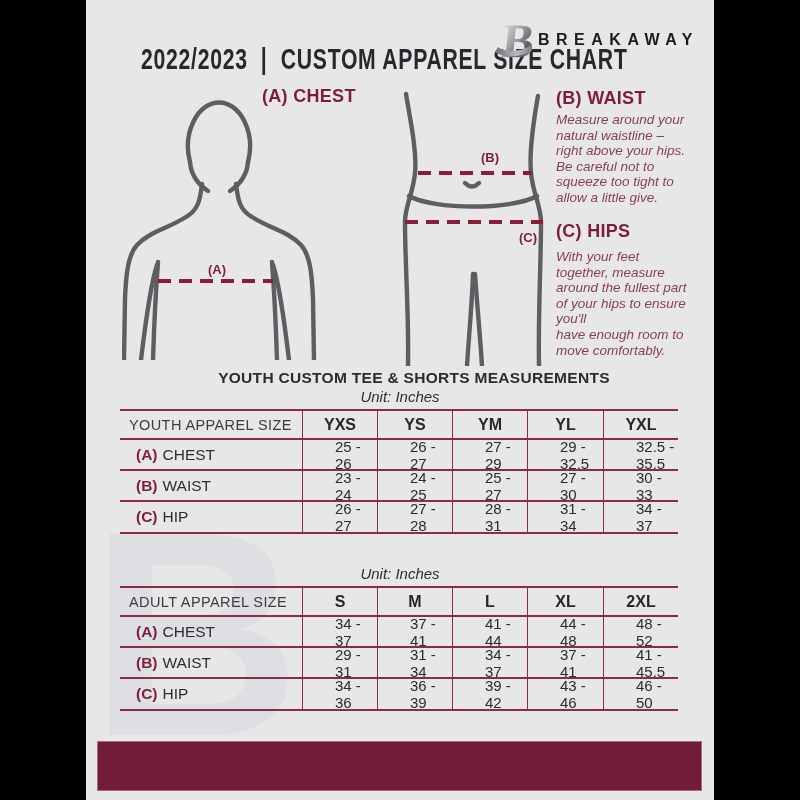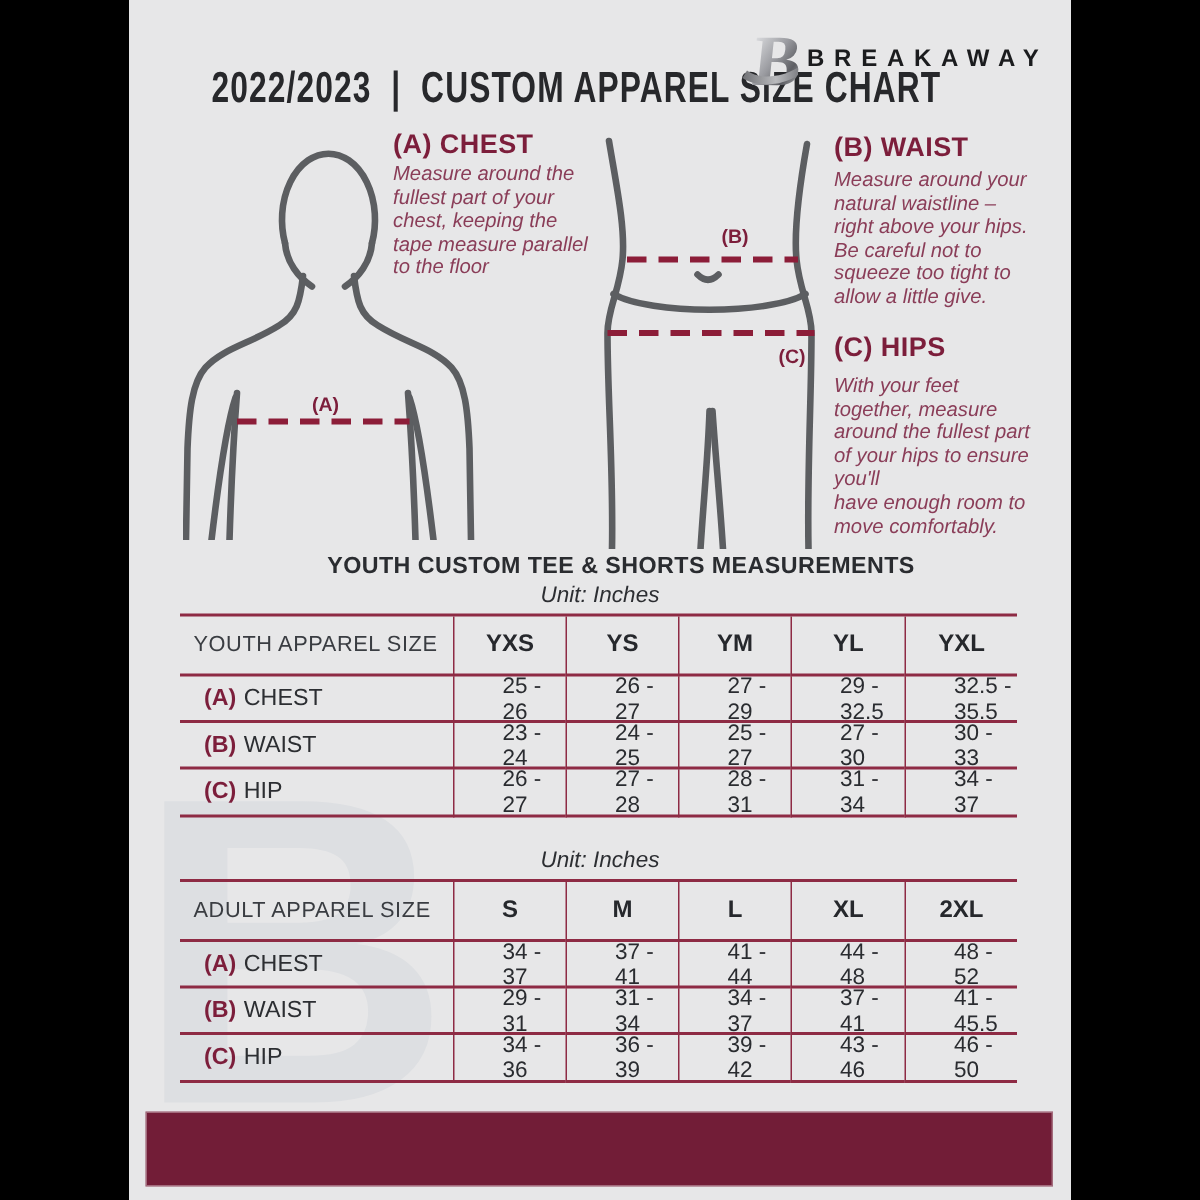--- a/index.html
+++ b/index.html
@@ -43,21 +43,21 @@
              grid-template-columns:182px 75px 75px 75px 76px 75px;
              border-top:2px solid var(--maroon-border,#8e2b44);z-index:2;}
   .cell{border-bottom:2px solid var(--maroon-border,#8e2b44);display:flex;align-items:center;
         justify-content:center;color:#26282c;box-sizing:border-box;}
   .cell.sep{border-left:1.5px solid var(--maroon-border,#8e2b44);}
   .cell.hlab{justify-content:flex-start;padding-left:9px;font-size:14.5px;letter-spacing:.4px;color:#3a3d42;}
   .cell.hsz{font-size:16px;font-weight:700;color:#26282c;text-align:center;}
   .cell.rowlab{justify-content:flex-start;padding-left:16px;font-size:15.5px;color:#2c2e32;}
   .cell.rowlab .mk{font-weight:700;color:var(--maroon-heading,#7c1e3b);margin-right:5px;}
   .cell.val{font-size:15px;color:#2a2c30;padding-left:32px;}
-  .rh{height:40px;} .r1{height:31px;} .r2{height:31px;} .r3{height:32px;}
+  .rh{height:29px;} .r1{height:31px;} .r2{height:31px;} .r3{height:32px;}
 
   
   .footer-bar{position:absolute;left:11px;top:741px;width:605px;height:50px;
               background:var(--maroon,#721d37);border:1.5px solid rgba(255,255,255,.35);
               box-sizing:border-box;z-index:3;}
 </style>
 </head>
 <body>
 
 <div class="canvas">
@@ -108,25 +108,20 @@
       <path d="M 72 101 Q 79 108 86 101" stroke-width="3.6"></path>
       <path d="M 80 192 C 79 222 76 252 74 284" stroke-width="3.6"></path>
       <path d="M 82 192 C 84 222 87 252 89 284" stroke-width="3.6"></path>
       <line class="dash" x1="25" y1="91" x2="139" y2="91"></line>
       <text x="88" y="80">(B)</text>
       <line class="dash" x1="12" y1="140" x2="150" y2="140"></line>
       <text x="126" y="160">(C)</text>
     </svg>
 
     <div class="guide-h" style="left:176px;top:86px">(A) CHEST</div>
-    <div class="guide-p" style="left:176px;top:108px">Measure around the
-fullest part of your
-chest, keeping the
-tape measure parallel
-to the floor</div>
 
     <div class="guide-h" style="left:470px;top:88px">(B) WAIST</div>
     <div class="guide-p" style="left:470px;top:112px">Measure around your
 natural waistline –
 right above your hips.
 Be careful not to
 squeeze too tight to
 allow a little give.</div>
 
     <div class="guide-h" style="left:470px;top:221px">(C) HIPS</div>

